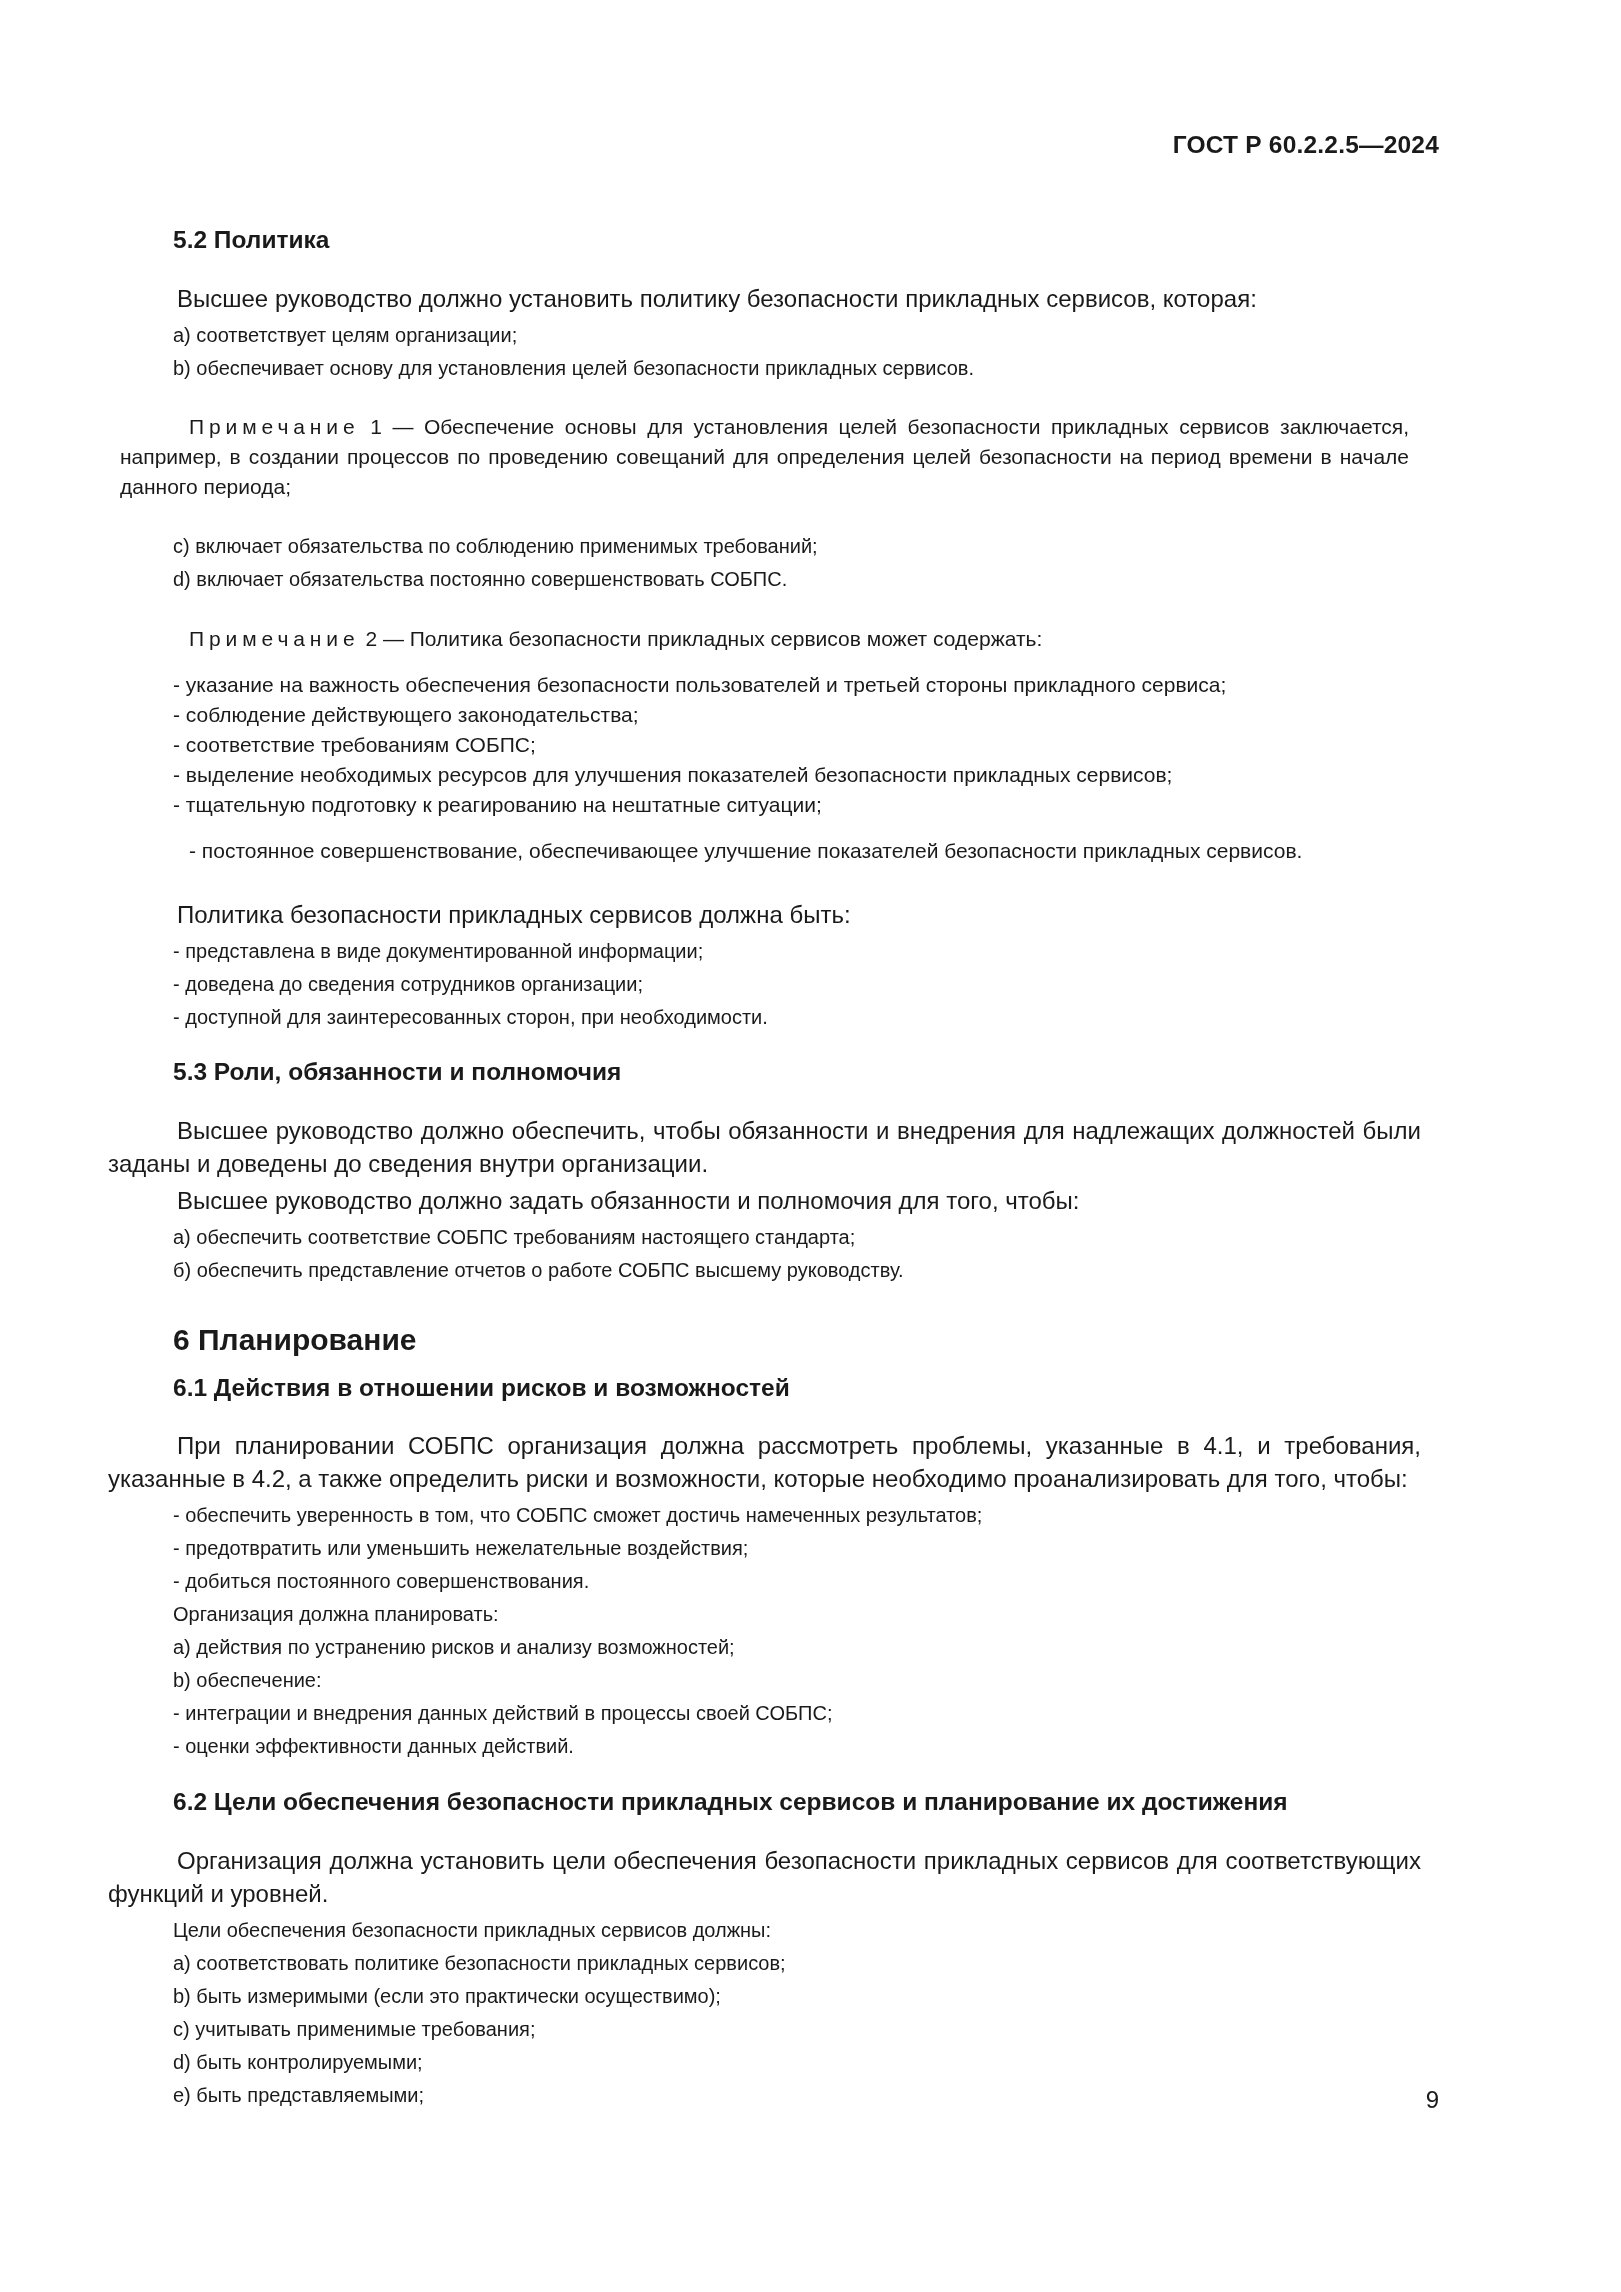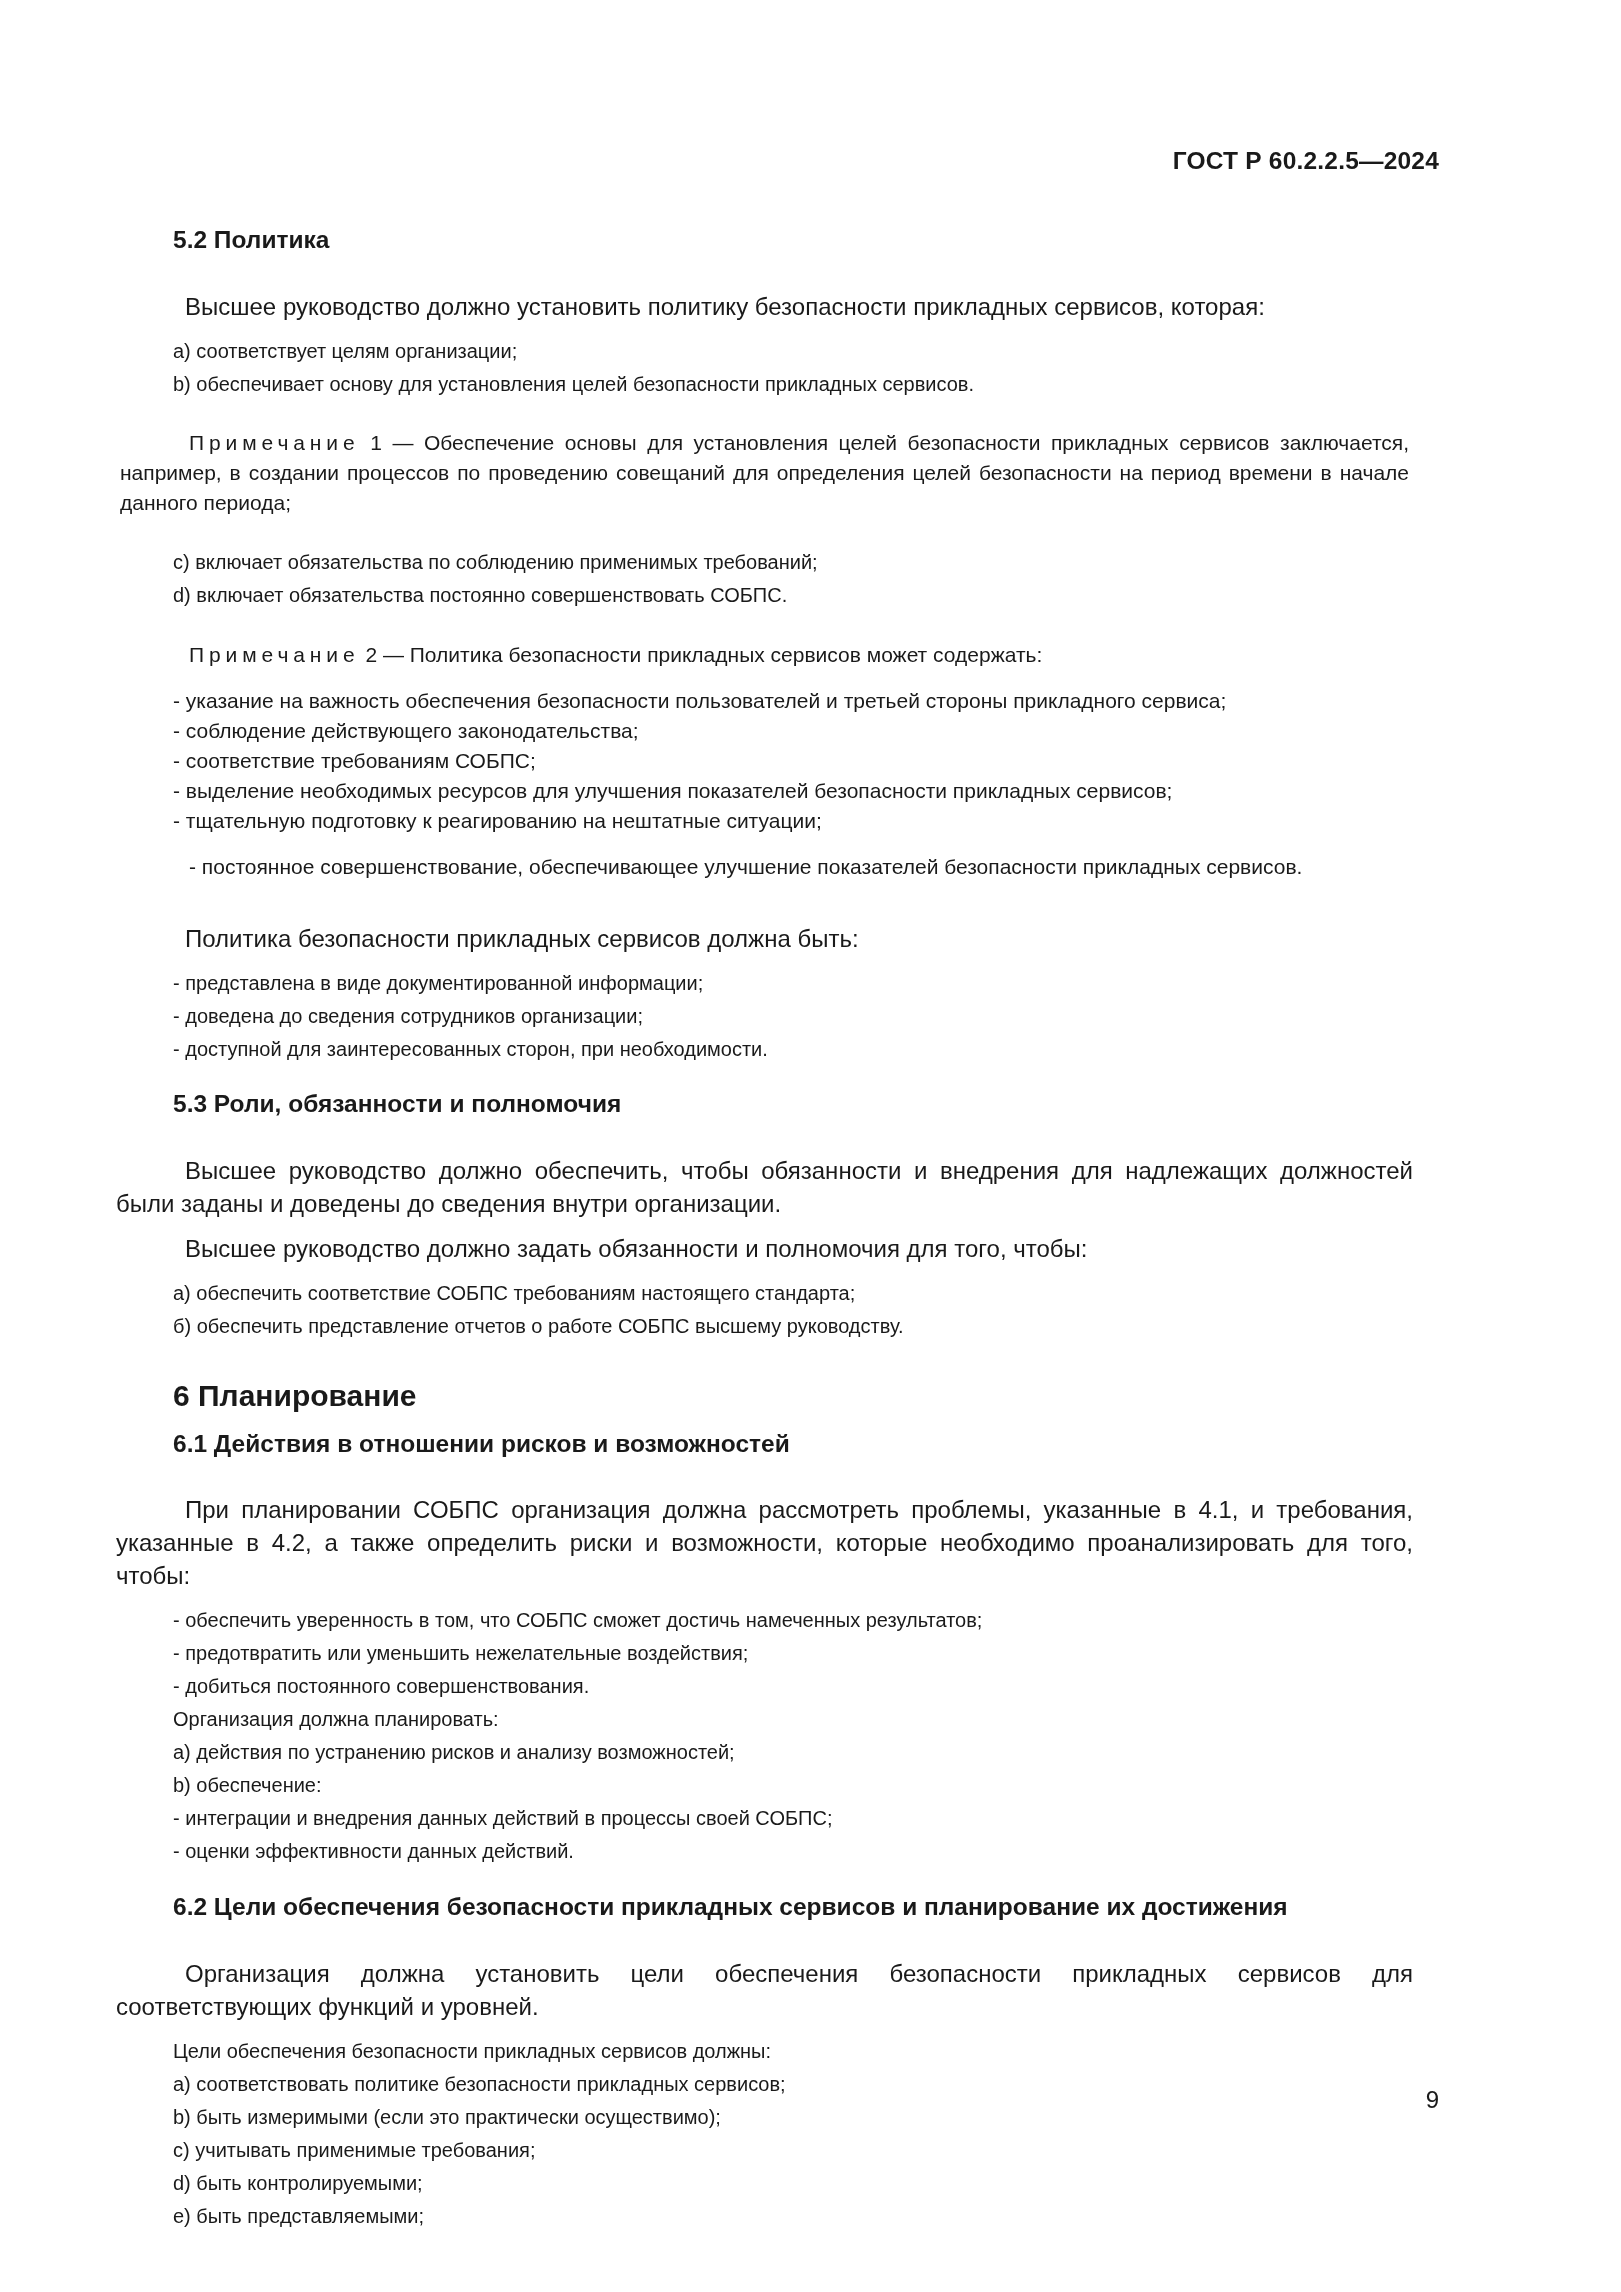--- a/index.html
+++ b/index.html
@@ -1,22 +1,22 @@
 <!DOCTYPE html>
 <html><head>
 <meta charset="utf-8">
 <style>
   html, body { margin:0; padding:0; background:#ffffff; }
   body { width:1621px; height:2293px; position:relative; overflow:hidden;
          font-family:"Liberation Sans", sans-serif; color:#1a1a1a; }
-  .hdr { position:absolute; top:147px; right:182px; font-weight:bold; font-size:24.5px; letter-spacing:0.2px; }
+  .hdr { position:absolute; top:131px; right:182px; font-weight:bold; font-size:24.5px; letter-spacing:0.2px; }
   .content { position:absolute; left:104px; top:223px; width:1321px; }
   .h2 { font-weight:bold; font-size:24.5px; margin:0 0 0 69px; line-height:33px; }
   .h1 { font-weight:bold; font-size:30px; margin:0 0 0 69px; line-height:39px; }
-  .p { font-size:24px; line-height:33px; margin:12px; text-align:justify; }
+  .p { font-size:24px; line-height:33px; margin:4px; text-align:justify; }
   .ind { text-indent:69px; }
   .li { font-size:20px; line-height:33px; margin:0 0 0 69px; }
   .note { font-size:21px; line-height:30px; margin:16px; text-align:justify; }
   .note .lbl { letter-spacing:4.9px; }
   .nli { font-size:21px; line-height:30px; margin:0 0 0 69px; }
   .gap-s { height:11.8px; }
   .gap-m { height:21.6px; }
   .gap-l { height:33px; }
   .pgnum { position:absolute; top:2086px; right:182px; font-size:24px; }
 </style>

